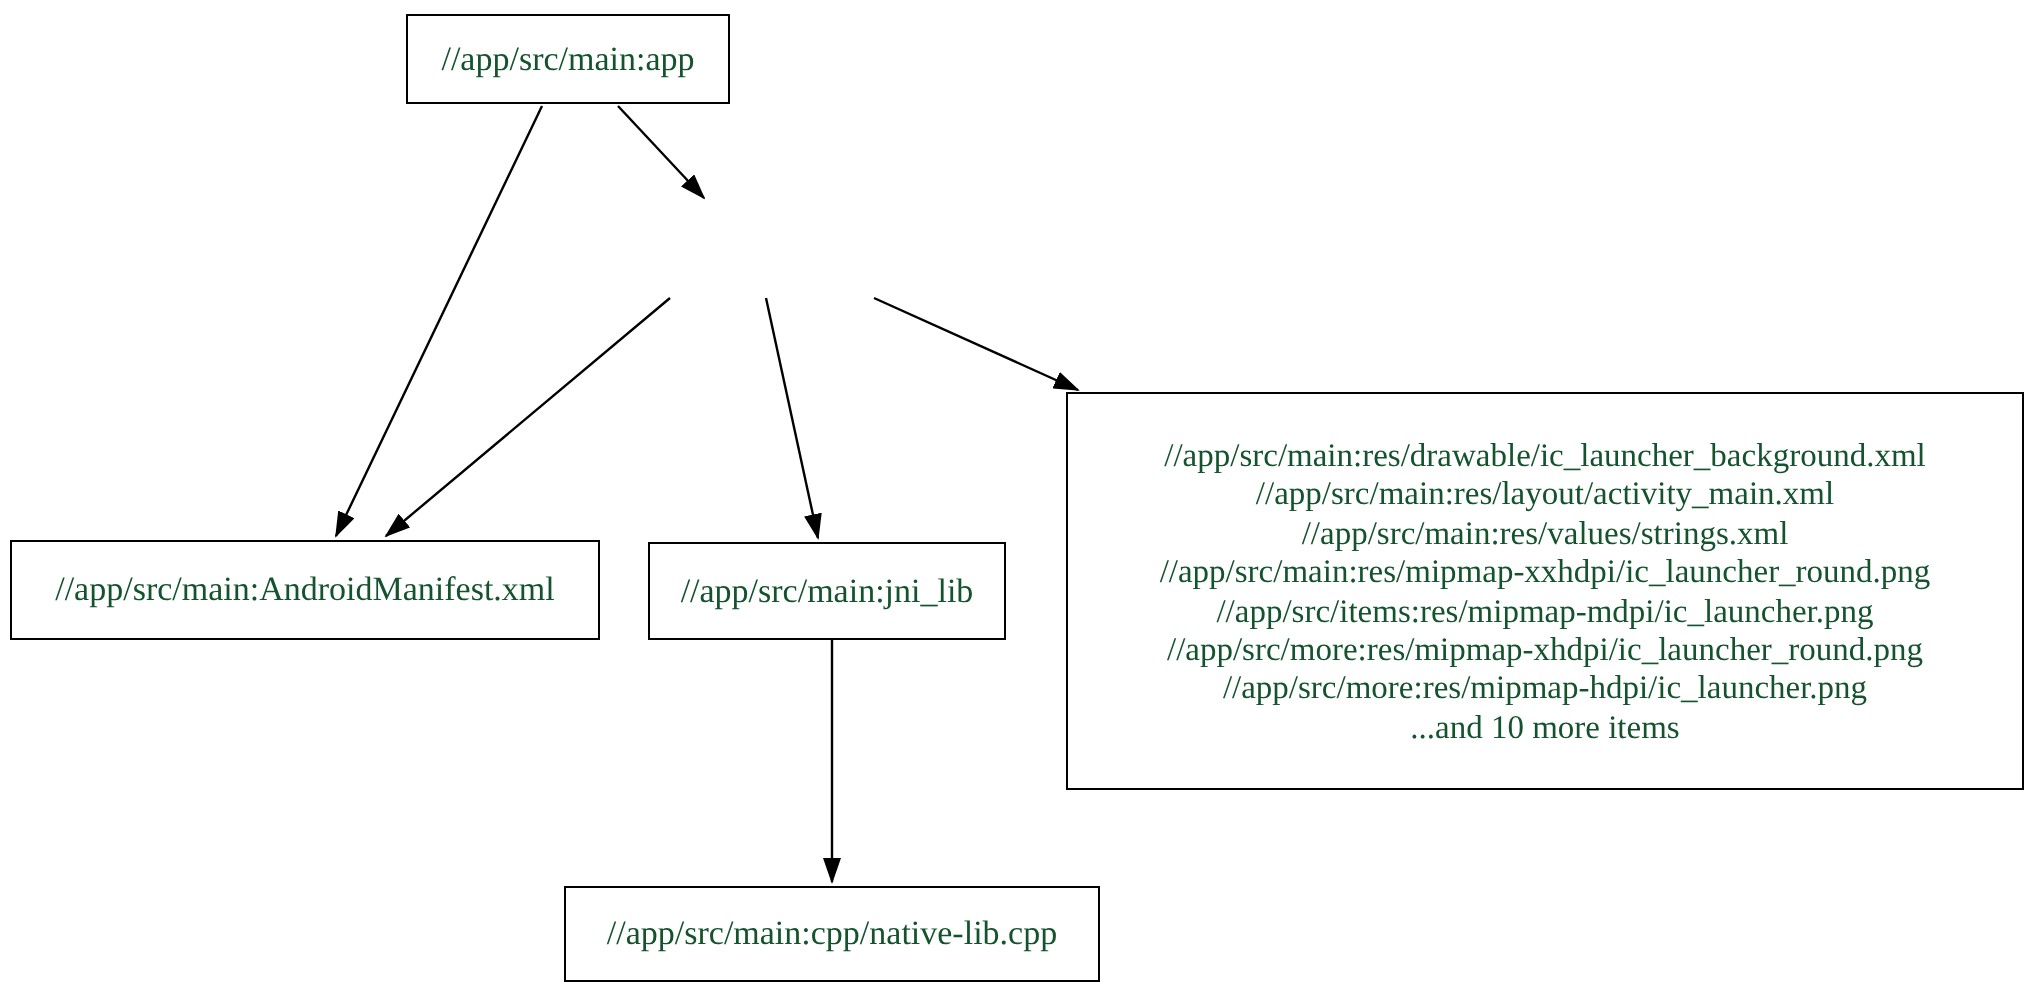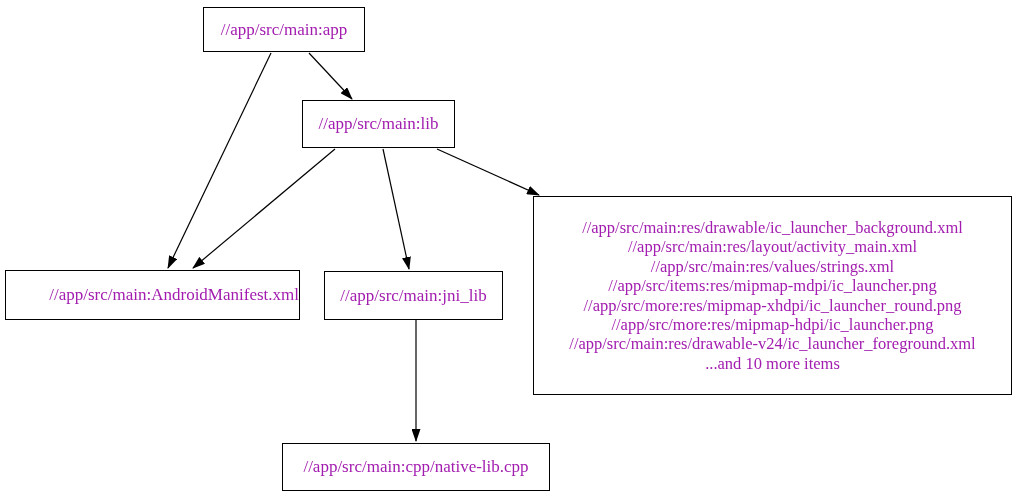--- a/index.html
+++ b/index.html
@@ -6,21 +6,21 @@
     margin: 0;
     padding: 0;
     background: #ffffff;
   }
   .canvas {
     position: relative;
     width: 1018px;
     height: 496px;
     background: #ffffff;
     font-family: "Liberation Serif", "DejaVu Serif", serif;
-    color: #a21caf;
+    color: #14532d;
     overflow: hidden;
   }
   .edges-layer {
     position: absolute;
     left: 0;
     top: 0;
     width: 1018px;
     height: 496px;
   }
   .node {
@@ -41,21 +41,21 @@
     font-size: 16.5px;
     line-height: 19.4px;
     padding: 16px 4px;
   }
   .node-multiline .res-line {
     white-space: nowrap;
   }
   
   .node-app        { left: 203px; top: 7px;   width: 162px; height: 45px; }
   .node-lib        { left: 302px; top: 100px; width: 153px; height: 48px; }
-  .node-manifest   { left: 5px;   top: 270px; width: 295px; height: 50px; justify-content: flex-end; }
+  .node-manifest   { left: 5px;   top: 270px; width: 295px; height: 50px; }
   .node-jni-lib    { left: 324px; top: 271px; width: 179px; height: 49px; align-items: center; }
   .node-res-group  { left: 533px; top: 196px; width: 479px; height: 199px; }
   .node-native-cpp { left: 282px; top: 443px; width: 268px; height: 48px; }
 </style>
 </head>
 <body>
 
 <div class="canvas">
 
   <svg class="edges-layer" width="1018" height="496" viewBox="0 0 1018 496" xmlns="http://www.w3.org/2000/svg">
@@ -69,40 +69,37 @@
     <line x1="335" y1="149" x2="193" y2="268" stroke="#000000" stroke-width="1.2" marker-end="url(#arrowhead)"></line>
     <line x1="383" y1="149" x2="409" y2="269" stroke="#000000" stroke-width="1.2" marker-end="url(#arrowhead)"></line>
     <line x1="437" y1="149" x2="539" y2="195" stroke="#000000" stroke-width="1.2" marker-end="url(#arrowhead)"></line>
     <line x1="416" y1="320" x2="416" y2="441" stroke="#000000" stroke-width="1.2" marker-end="url(#arrowhead)"></line>
   </svg>
 
   <div class="node node-app">
     <span>//app/src/main:app</span>
   </div>
 
-  <div class="node node-lib">
-    <span>//app/src/main:lib</span>
-  </div>
 
   <div class="node node-manifest">
     <span>//app/src/main:AndroidManifest.xml</span>
   </div>
 
   <div class="node node-jni-lib">
     <span>//app/src/main:jni_lib</span>
   </div>
 
   <div class="node node-multiline node-res-group">
     <div class="res-line">//app/src/main:res/drawable/ic_launcher_background.xml</div>
     <div class="res-line">//app/src/main:res/layout/activity_main.xml</div>
     <div class="res-line">//app/src/main:res/values/strings.xml</div>
+    <div class="res-line">//app/src/main:res/mipmap-xxhdpi/ic_launcher_round.png</div>
     <div class="res-line">//app/src/items:res/mipmap-mdpi/ic_launcher.png</div>
     <div class="res-line">//app/src/more:res/mipmap-xhdpi/ic_launcher_round.png</div>
     <div class="res-line">//app/src/more:res/mipmap-hdpi/ic_launcher.png</div>
-    <div class="res-line">//app/src/main:res/drawable-v24/ic_launcher_foreground.xml</div>
     <div class="res-line">...and 10 more items</div>
   </div>
 
   <div class="node node-native-cpp">
     <span>//app/src/main:cpp/native-lib.cpp</span>
   </div>
 
 </div>
 
 </body></html>

